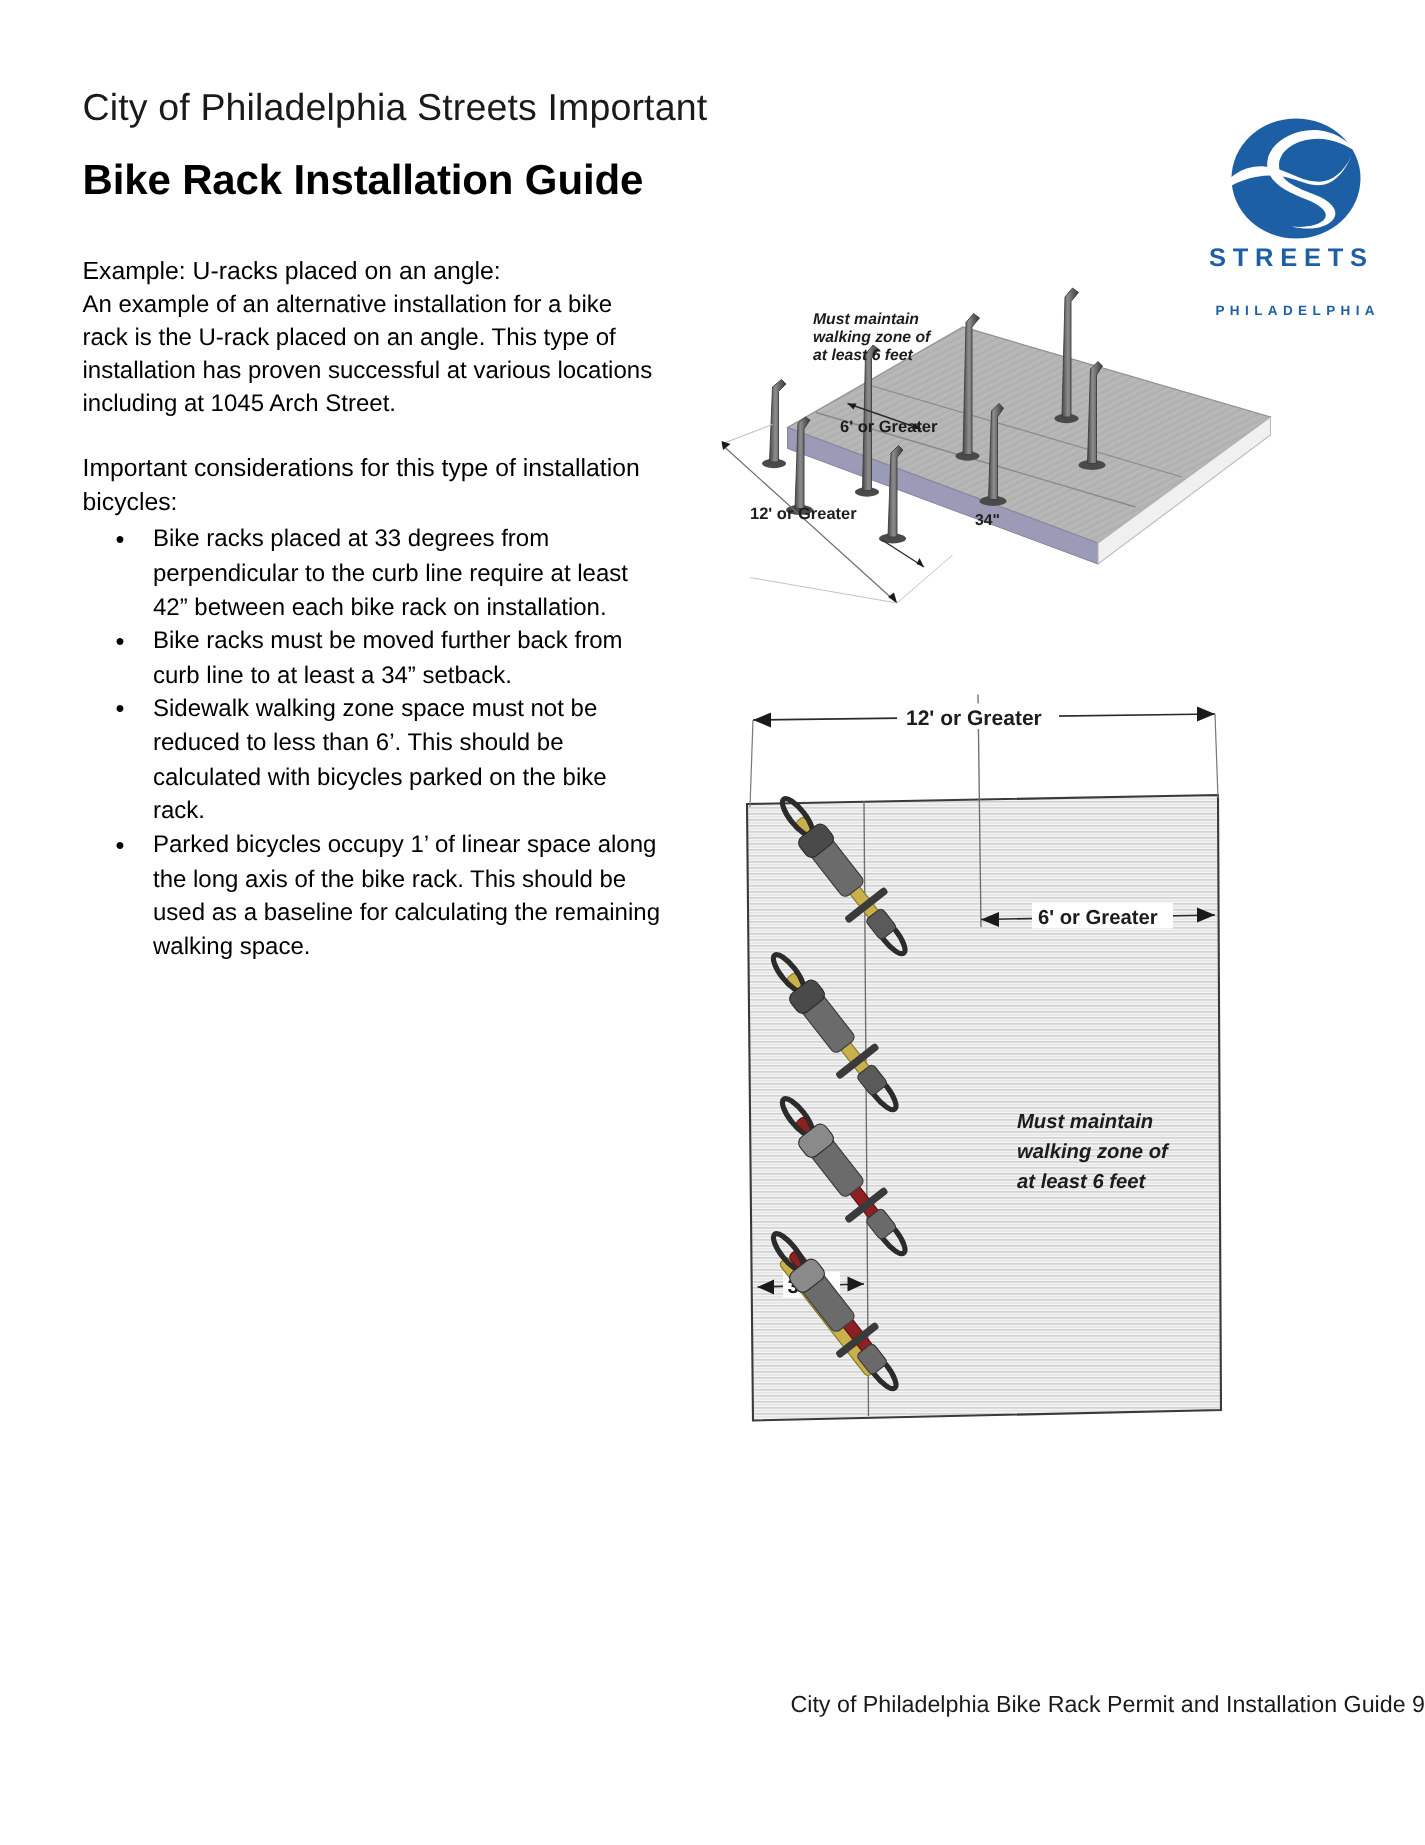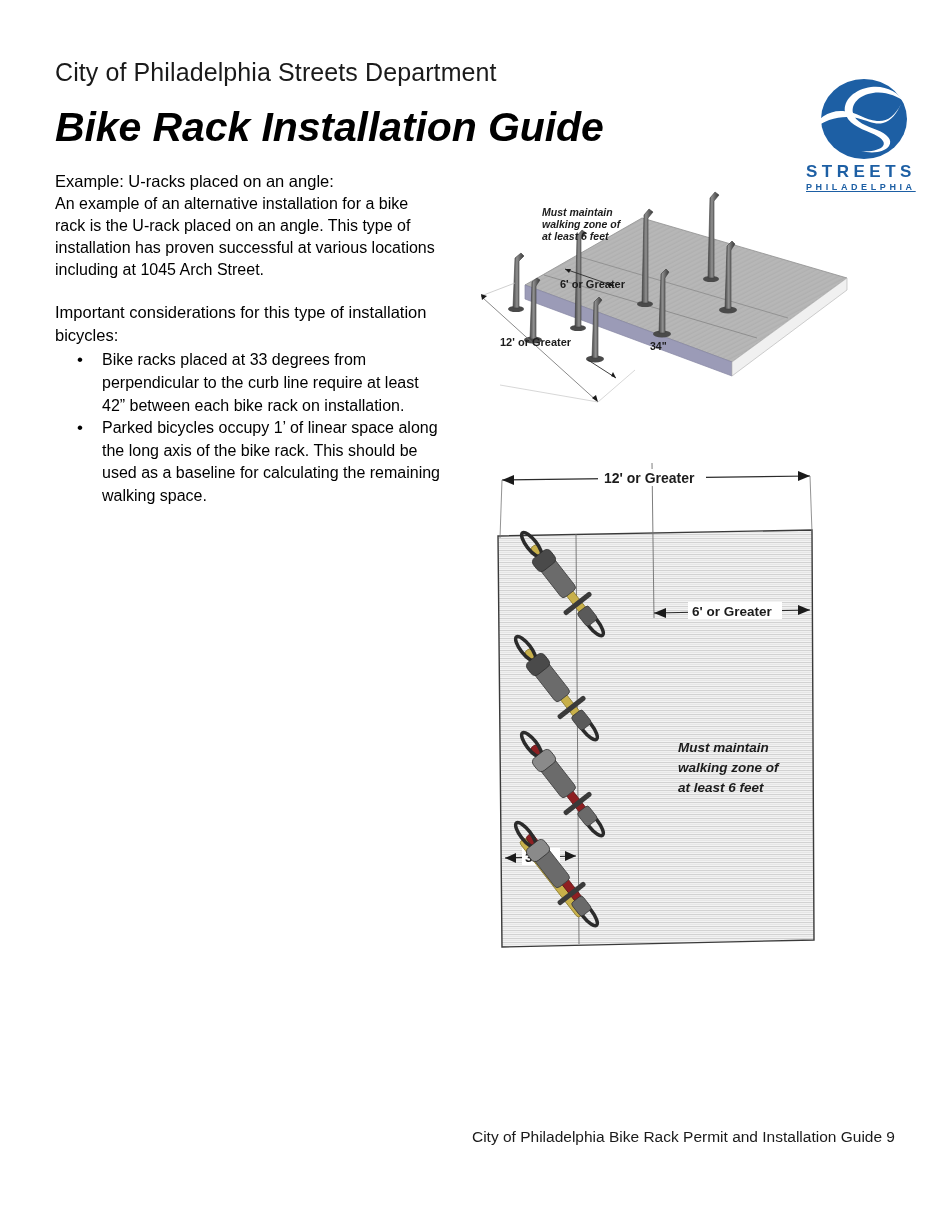--- a/index.html
+++ b/index.html
@@ -22,47 +22,45 @@
     position: absolute;
     left: 55px; top: 58px;
     font-size: 25px;
     font-weight: 400;
     letter-spacing: 0.1px;
     color: #1a1a1a;
   }
   .doc-title {
     position: absolute;
     left: 55px; top: 104px;
-    font-size: 41px;
+    font-size: 28px;
     font-weight: bold;
     letter-spacing: -0.1px;
     color: #000;
-    font-style: italic;
   }
 
   
   .logo { position: absolute; left: 802px; top: 78px; width: 118px; height: 115px; }
   .logo-mark { position: relative; width: 104px; height: 82px; margin-left: 7px; }
   .logo-text-streets {
     font-size: 17px;
     font-weight: bold;
     letter-spacing: 4.5px;
     color: #1d5fa4;
     margin-top: 2px;
     text-indent: 4px;
   }
   .logo-text-phila {
-    text-align: left;
+    text-align: right;
     font-size: 9px;
     font-weight: bold;
     letter-spacing: 3.6px;
     color: #1d5fa4;
-    margin-top: 0;
+    margin-top: 20px;
     text-indent: 4px;
-    text-decoration: underline;
   }
 
   
   .left-col { position: absolute; left: 55px; top: 170px; width: 385px; }
   .sub-head {
     font-size: 16.5px;
     font-weight: normal;
     line-height: 1.36;
     margin: 0 0 1px 0;
   }
@@ -107,33 +105,32 @@
     width: 360px; height: 500px;
   }
   .fig-plan svg { display: block; }
 
   
   .footer {
     position: absolute;
     left: 0; top: 1128px;
     width: 950px;
     text-align: right;
-    padding-right: 55px;
     font-size: 15.5px;
     color: #1a1a1a;
   }
 
   .italic-note { font-style: italic; font-weight: bold; }
 </style>
 </head>
 <body>
 
 <div class="page">
 
-  <div class="org-line">City of Philadelphia Streets Department</div>
+  <div class="org-line">City of Philadelphia Streets Important</div>
   <div class="doc-title">Bike Rack Installation Guide</div>
 
   <div class="logo">
     <div class="logo-mark">
       <svg viewBox="0 0 104 82" width="104" height="82" aria-hidden="true">
         <ellipse cx="55" cy="41" rx="43" ry="40" fill="#1d5fa4"></ellipse>
         <path d="M2 52 C 18 40, 34 37, 48 40 C 60 43, 66 47, 74 45 C 82 43, 88 35, 92 26
                  C 86 38, 78 44, 68 43 C 56 42, 48 34, 34 33 C 20 32, 9 40, 2 52 Z" fill="#ffffff"></path>
         <path d="M96 24 C 88 18, 76 13, 64 15 C 50 17, 42 26, 44 35 C 46 44, 58 48, 68 52
                  C 78 56, 84 62, 80 68 C 76 74, 64 76, 52 73 C 62 74, 71 72, 74 68
@@ -145,20 +142,22 @@
     <div class="logo-text-phila">PHILADELPHIA</div>
   </div>
 
   <div class="left-col">
     <div class="sub-head">Example: U-racks placed on an angle:</div>
     <p class="body-par">An example of an alternative installation for a bike rack is the U-rack placed on an angle. This type of installation has proven successful at various locations including at 1045 Arch Street.</p>
     <div class="spacer-par"></div>
     <div class="sub-head">Important considerations for this type of installation bicycles:</div>
     <ul class="bullets">
       <li>Bike racks placed at 33 degrees from perpendicular to the curb line require at least 42” between each bike rack on installation.</li>
+      <li>Bike racks must be moved further back from curb line to at least a 34” setback.</li>
+      <li>Sidewalk walking zone space must not be reduced to less than 6’. This should be calculated with bicycles parked on the bike rack.</li>
       <li>Parked bicycles occupy 1’ of linear space along the long axis of the bike rack. This should be used as a baseline for calculating the remaining walking space.</li>
     </ul>
   </div>
 
   <div class="fig-iso">
     <svg viewBox="0 0 405 230" width="405" height="230" aria-hidden="true">
       <defs>
         <pattern id="concTex" width="6" height="4" patternUnits="userSpaceOnUse" patternTransform="rotate(-27)">
           <rect width="6" height="4" fill="#b4b4b4"></rect>
           <line x1="0" y1="0" x2="6" y2="0" stroke="#aaaaaa" stroke-width="0.8"></line>

